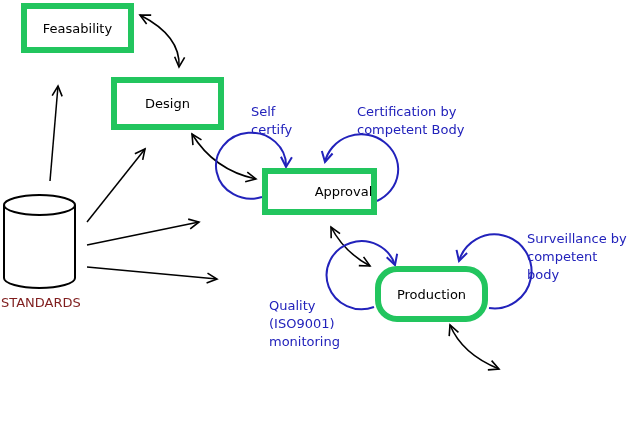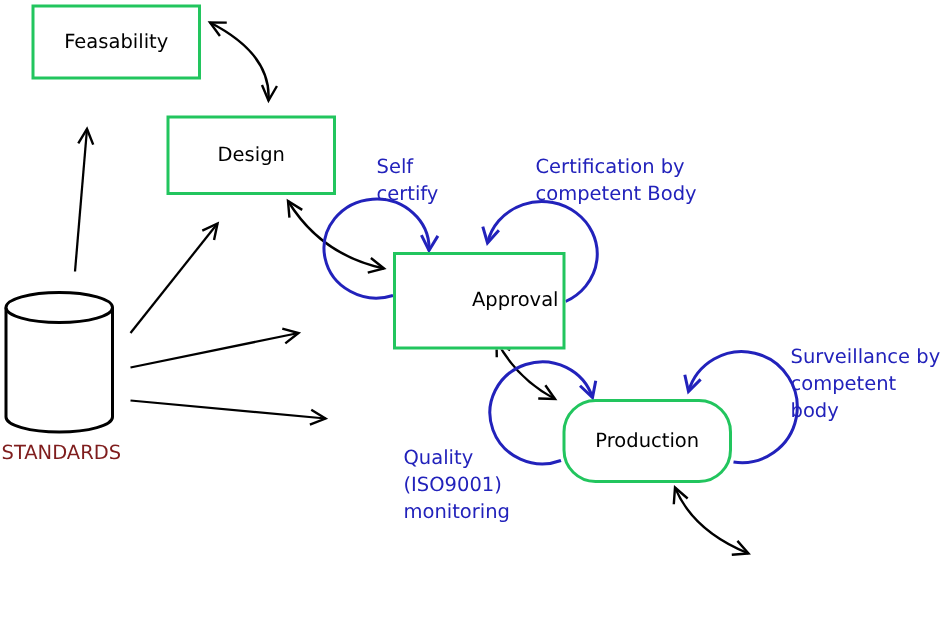--- a/index.html
+++ b/index.html
@@ -6,32 +6,32 @@
   .stage{
     position:relative;
     width:633px;height:421px;
     background:#ffffff;
     font-family:"DejaVu Sans","Liberation Sans",sans-serif;
     overflow:hidden;
   }
   .layer{position:absolute;left:0;top:0;width:633px;height:421px;}
   .node{
     position:absolute;
-    border:2px solid #22c55e;
+    border:6px solid #22c55e;
     background:#fff;
     display:flex;align-items:center;justify-content:center;
     text-align:center;
     font-size:13px;color:#000;
     white-space:pre-line;
     line-height:15px;
     box-sizing:border-box;
   }
   .node-feasability{left:21px;top:3px;width:113px;height:50px;}
   .node-design{left:111px;top:77px;width:113px;height:53px;}
-  .node-approval{left:262px;top:168px;width:115px;height:65px;padding-left:48px;}
+  .node-approval{left:262px;top:168px;width:115px;height:47px;padding-left:48px;}
   .node-production{left:375px;top:266px;width:113px;height:56px;border-radius:22px;}
   .node-feedback{left:504px;top:366px;width:115px;height:48px;}
   .blue-label{
     position:absolute;
     color:#2222bb;
     font-size:13px;line-height:18px;
     white-space:pre-line;
   }
   .lbl-self{left:251px;top:103px;}
   .lbl-cert{left:357px;top:103px;}

